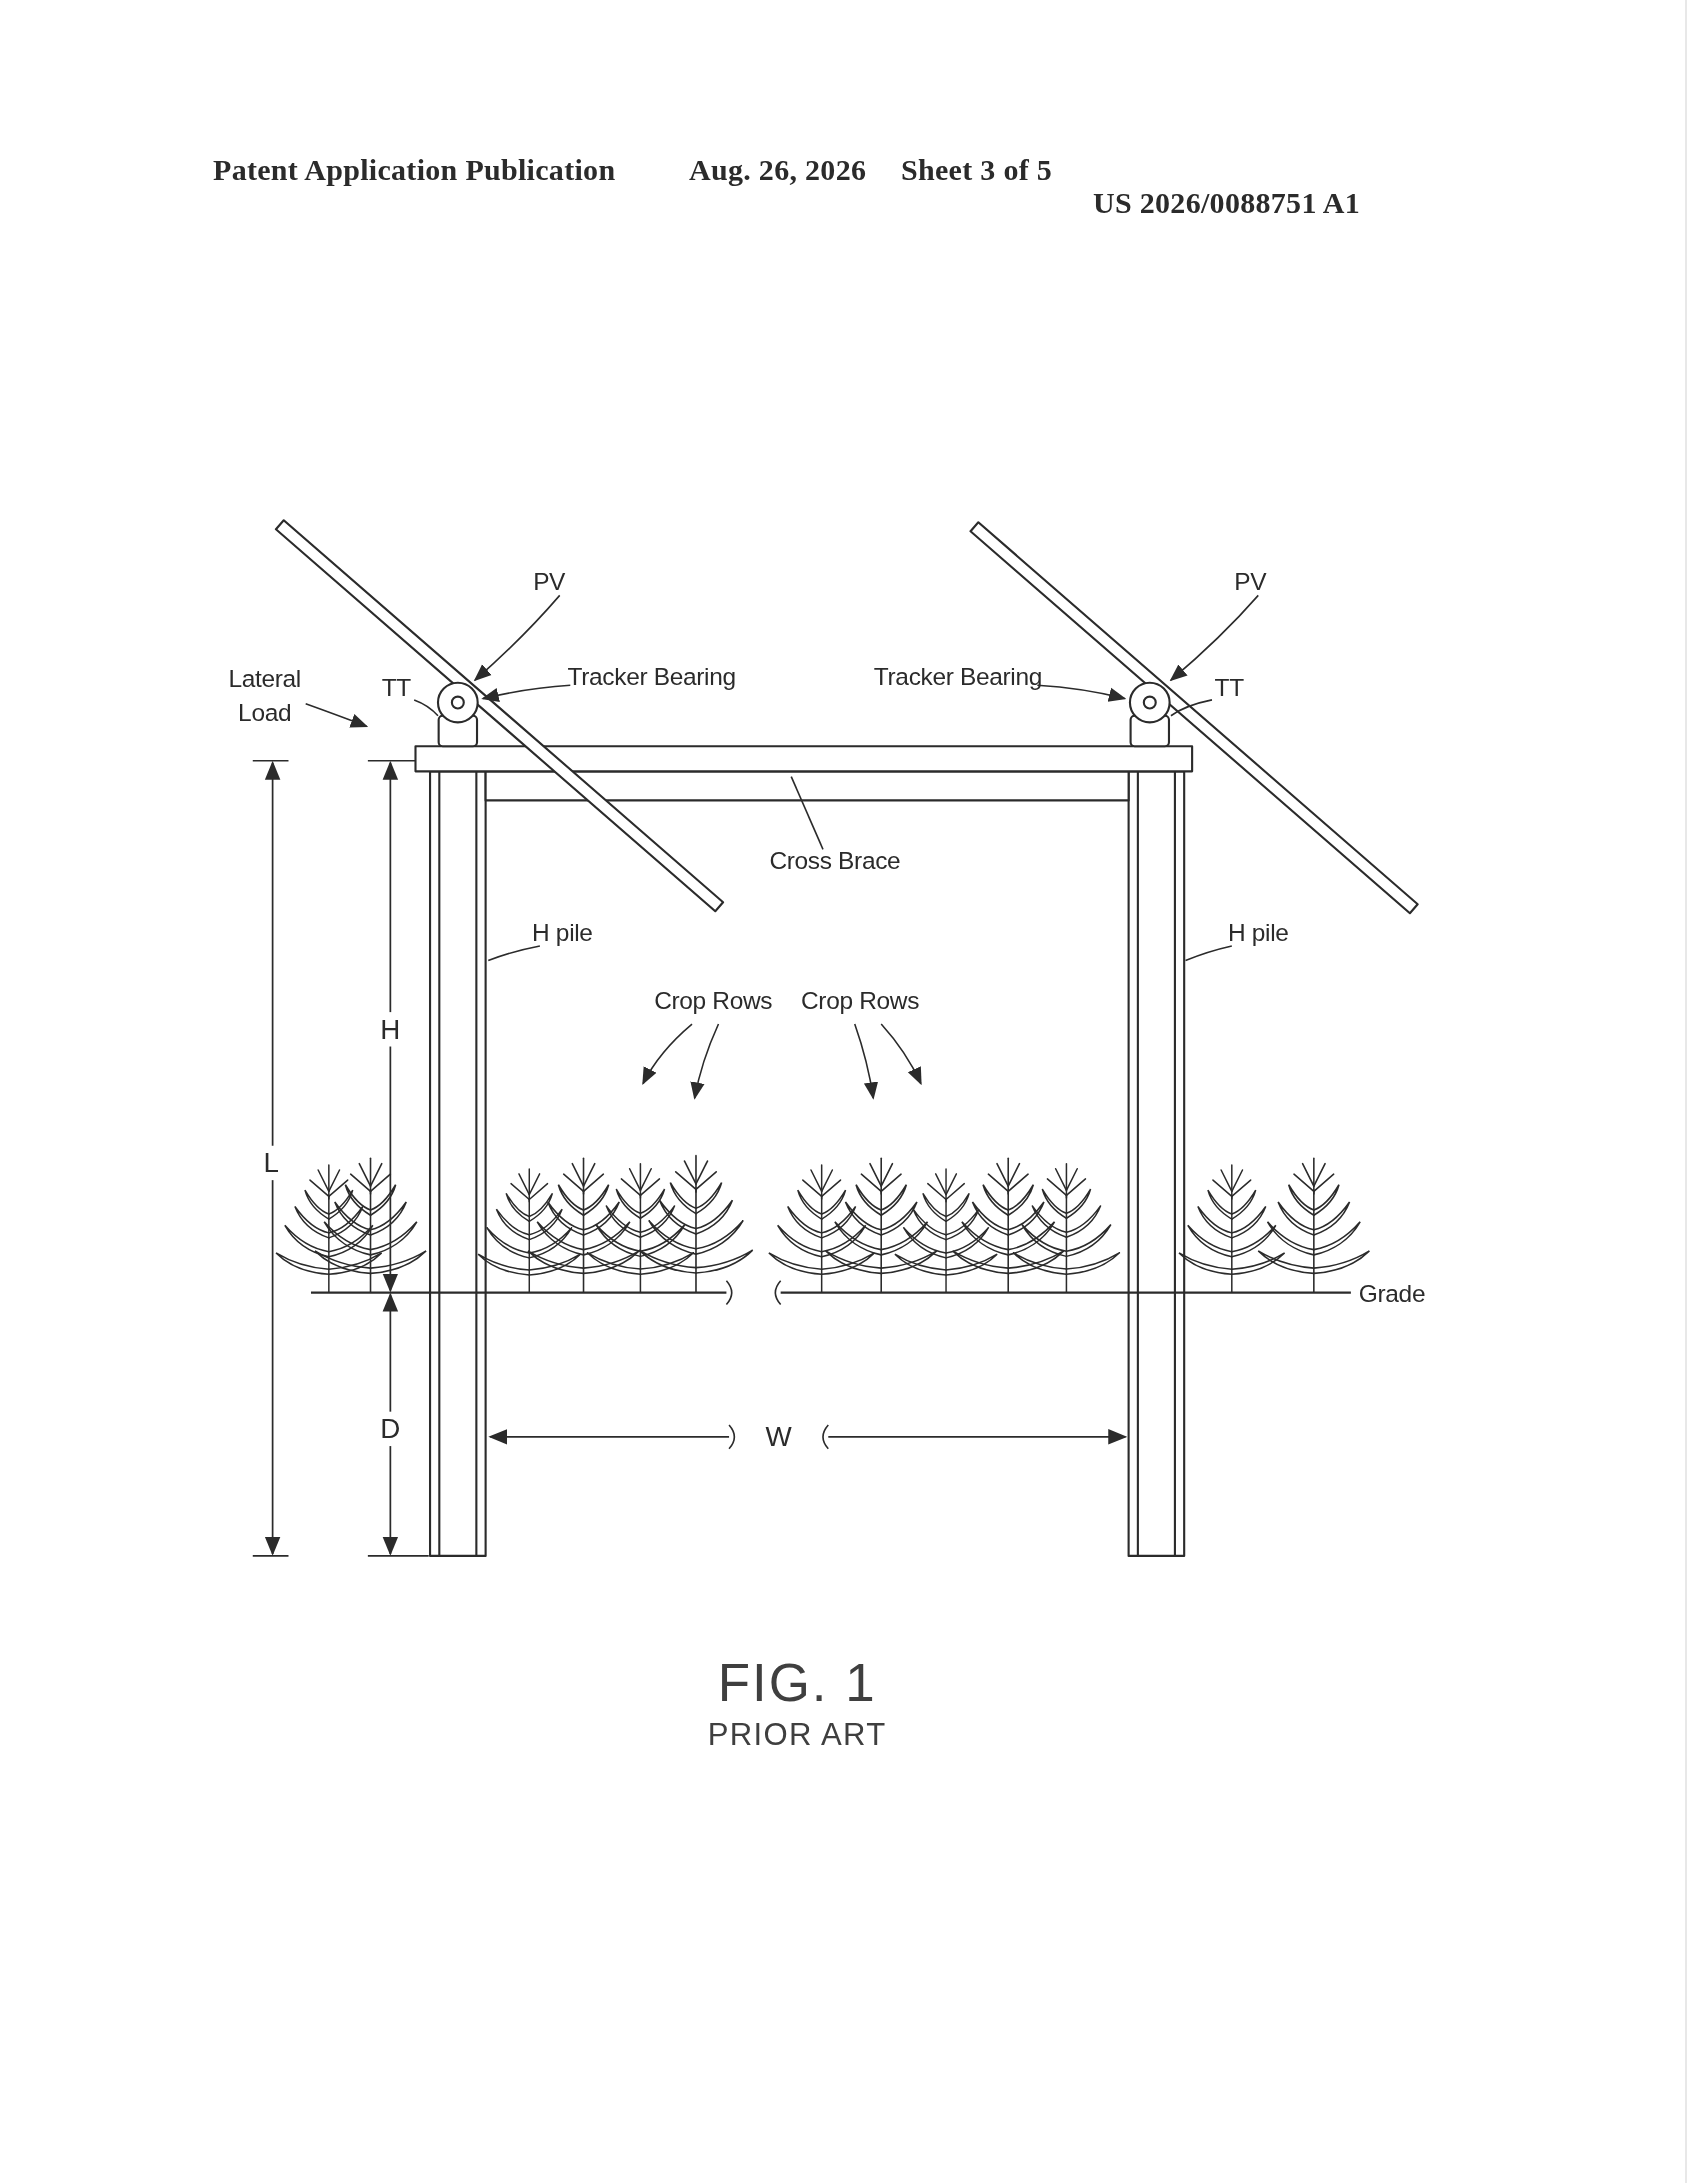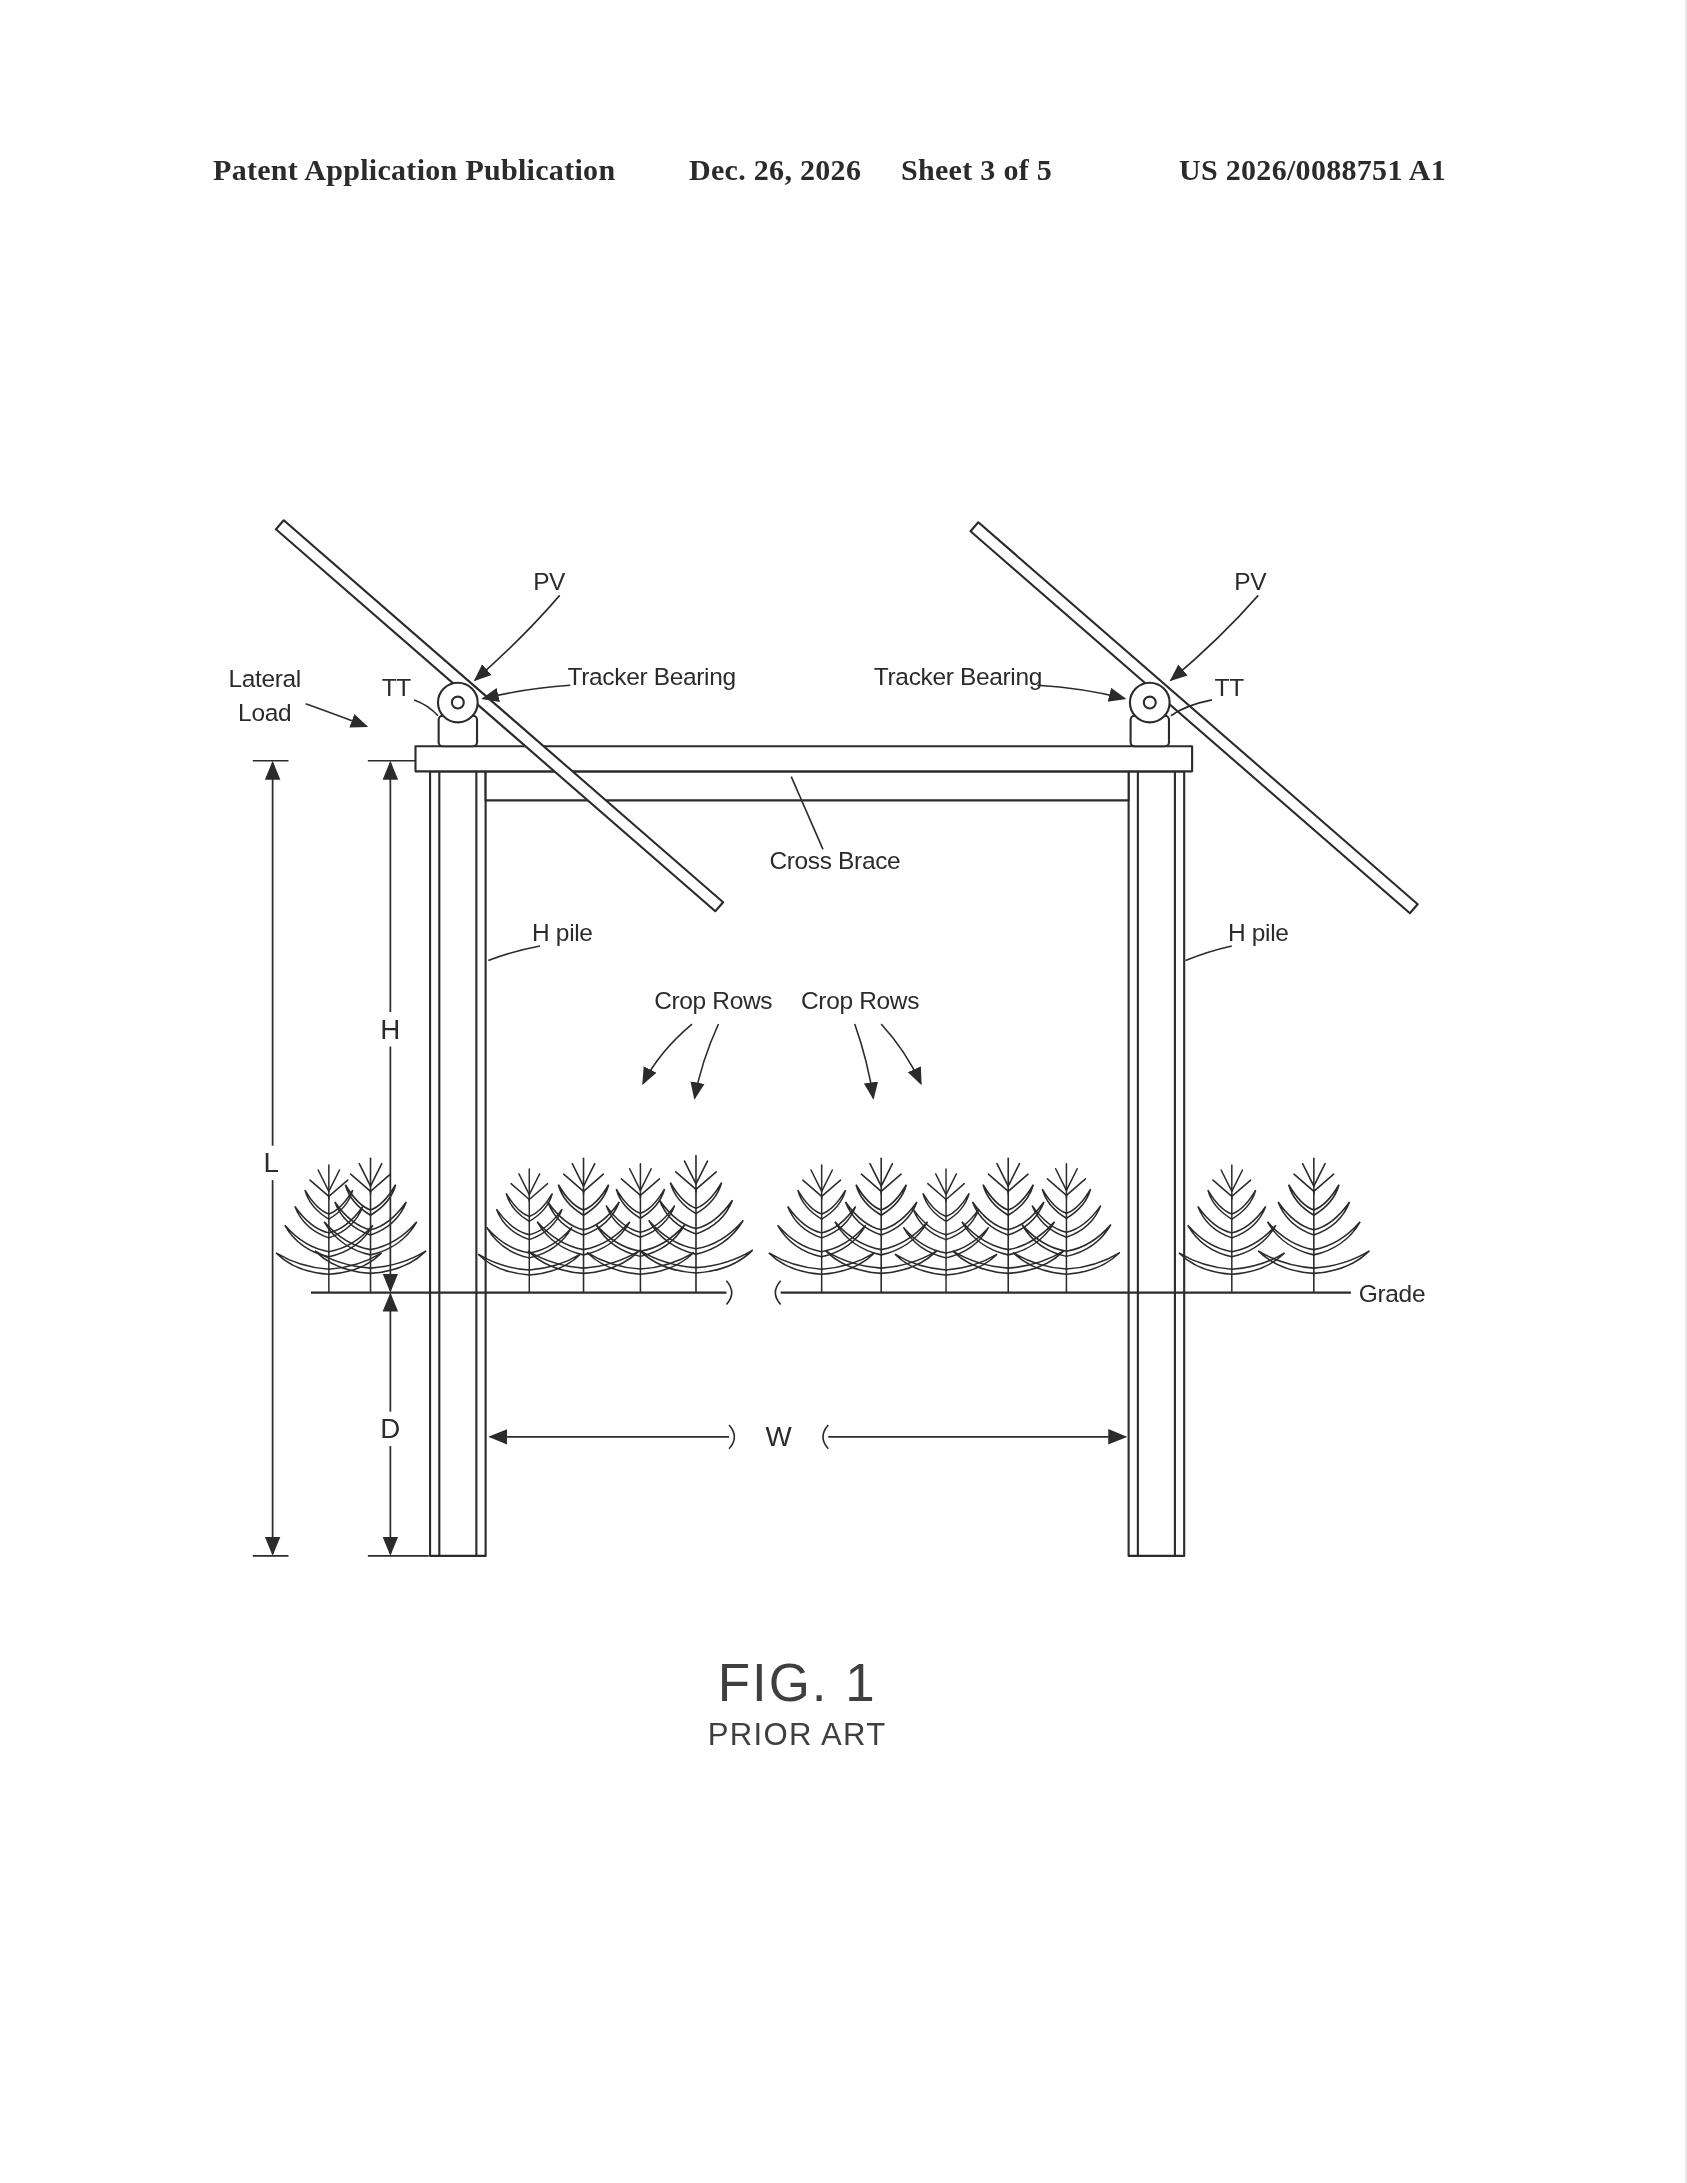--- a/index.html
+++ b/index.html
@@ -9,21 +9,21 @@
     background:var(--paper); overflow:hidden;
     font-family:"Liberation Serif", serif;
   }
   .hdr {
     position:absolute; top:153px; font:bold 30px "Liberation Serif", serif;
     color:var(--ink); white-space:nowrap; letter-spacing:0.3px;
   }
   .h-pub   { left:213px; }
   .h-date  { left:689px; }
   .h-sheet { left:901px; }
-  .h-num   { left:1179px; }
+  .h-num   { left:1093px;margin-top:33px; }
   svg.canvas { position:absolute; left:0; top:0; }
 
   
   .ln     { stroke:var(--ink); stroke-width:3.2; fill:none; stroke-linejoin:round; }
   .lnw    { stroke:var(--ink); stroke-width:3.2; fill:var(--paper); stroke-linejoin:round; }
   .dim    { stroke:var(--ink); stroke-width:2.6; fill:none; }
   .leader { stroke:var(--ink); stroke-width:2.4; fill:none; }
   .plant  { stroke:var(--ink); stroke-width:2.4; fill:none; stroke-linecap:round; }
   .arrowhead { fill:var(--ink); }
   .bgpatch { fill:var(--paper); stroke:none; }
@@ -34,21 +34,21 @@
   .figttl { font:80px "Liberation Sans", sans-serif; fill:#3f3f3f; letter-spacing:3px; }
   .figsub { font:47px "Liberation Sans", sans-serif; fill:#3f3f3f; letter-spacing:2px; }
   .mid { text-anchor:middle; }
 </style>
 </head>
 <body>
 
 <div class="page">
 
   <span class="hdr h-pub">Patent Application Publication</span>
-  <span class="hdr h-date">Dec. 26, 2026</span>
+  <span class="hdr h-date">Aug. 26, 2026</span>
   <span class="hdr h-sheet">Sheet 3 of 5</span>
   <span class="hdr h-num">US 2026/0088751 A1</span>
 
   <svg class="canvas" width="1687" height="2183" viewBox="0 0 2550 3300" xmlns="http://www.w3.org/2000/svg">
     <defs>
       <marker id="arrow" viewBox="0 0 10 10" refX="9" refY="5" markerWidth="11" markerHeight="11" orient="auto-start-reverse">
         <path class="arrowhead" d="M0,0.9 L10,5 L0,9.1 Z"></path>
       </marker>
       <g id="plant" class="plant">
         <path d="M0,0 V-154"></path>

